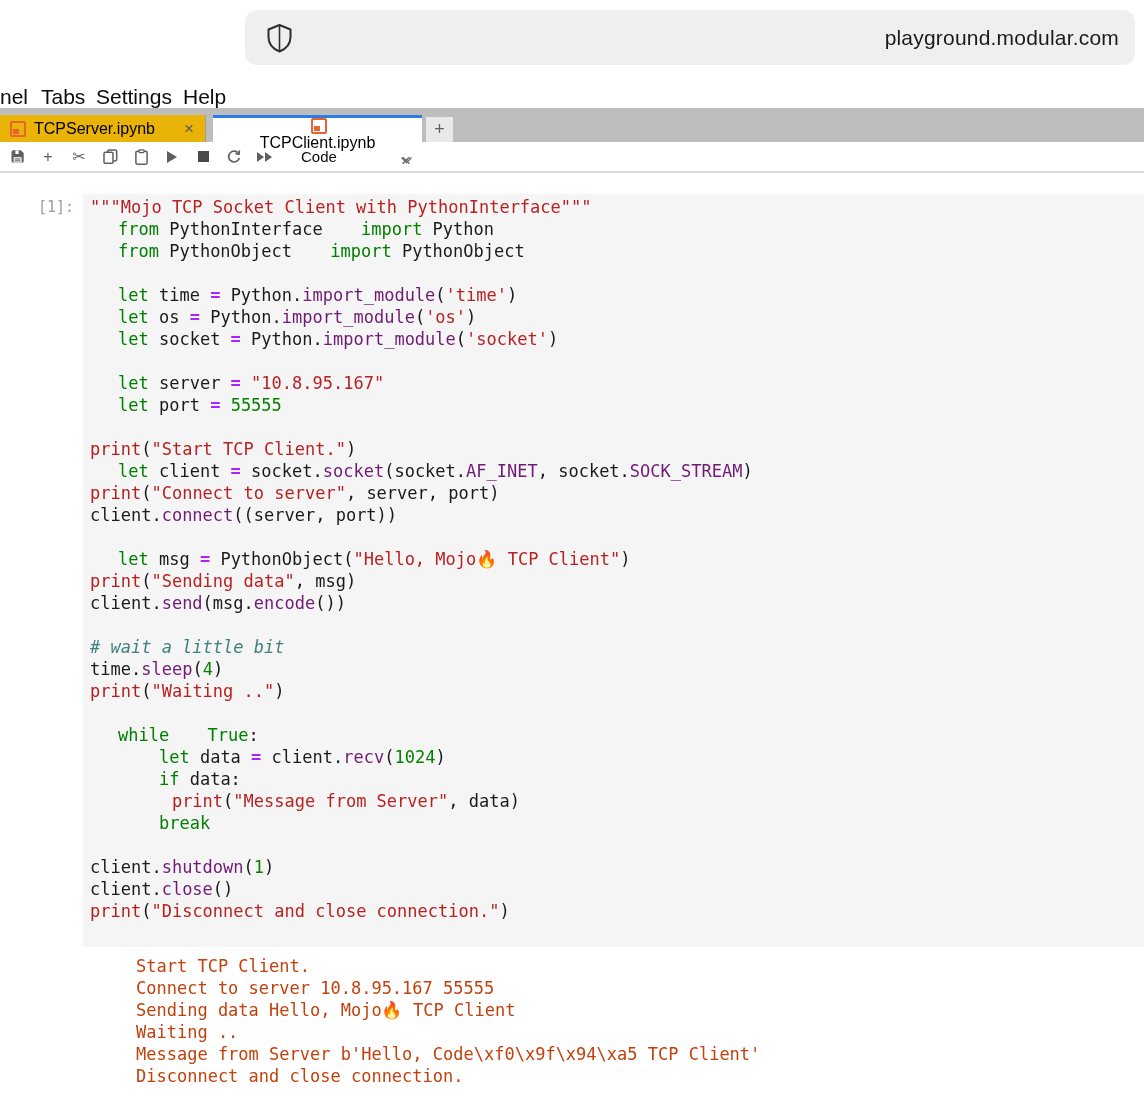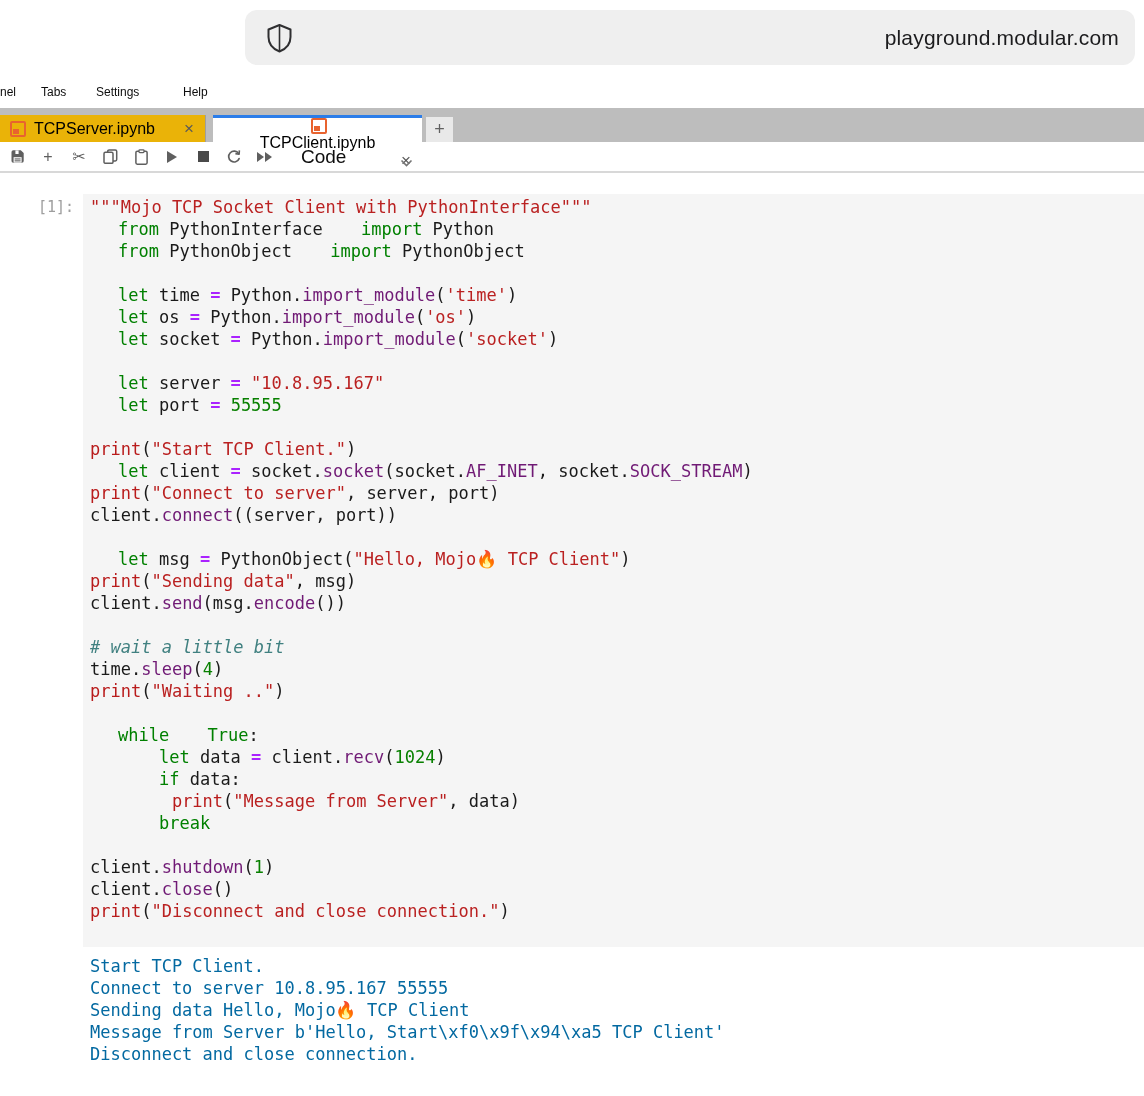--- a/index.html
+++ b/index.html
@@ -6,21 +6,21 @@
   body{
     width:1144px;height:1096px;overflow:hidden;background:#fff;position:relative;
     font-family:"Liberation Sans", sans-serif;color:#111;
   }
   
   .browser{position:relative;height:84px;background:#fff;}
   .urlbar{position:absolute;left:245px;top:10px;width:890px;height:55px;background:#efefef;border-radius:12px;}
   .shield{position:absolute;left:20px;top:13px;}
   .url{position:absolute;right:16px;top:0;height:55px;display:flex;align-items:center;font-size:21px;color:#1b1b1d;letter-spacing:.2px;}
   
-  .menubar{position:relative;height:24px;font-size:12px;color:#0d0d0d;}
+  .menubar{position:relative;height:24px;font-size:21px;color:#0d0d0d;}
   .menubar span{position:absolute;top:1px;cursor:default;}
   .menubar span:nth-child(1){left:0;}
   .menubar span:nth-child(2){left:41px;text-align:center;}
   .menubar span:nth-child(3){left:96px;}
   .menubar span:nth-child(4){left:183px;}
   
   .tabbar{height:34px;background:#bdbdbd;display:flex;align-items:flex-end;}
   .tab{height:27px;display:flex;align-items:center;box-sizing:border-box;font-size:16px;color:#000;}
   .tab.inactive{width:206px;background:#eab308;border-right:1px solid #9e9e9e;}
   .tab.active{width:209px;background:#ffffff;border-top:3px solid #2b7de9;margin-left:7px;flex-direction:column;}
@@ -29,39 +29,39 @@
   .tabclose{margin-left:auto;margin-right:11px;color:#5a5a5a;font-size:17px;line-height:1;cursor:pointer;}
   .newtab{width:27px;height:25px;background:#e9e9e9;margin-left:4px;margin-bottom:0;display:flex;align-items:center;justify-content:center;color:#616161;font-size:18px;cursor:pointer;}
   
   .toolbar{height:29px;display:flex;align-items:center;border-bottom:2px solid #d8d8d8;padding-left:9px;background:#fff;}
   .tbtn{width:16px;height:17px;margin-right:15px;display:flex;align-items:center;justify-content:center;color:#5f5f5f;cursor:pointer;flex:none;}
   .tbtn.txt{font-size:16px;}
   .play{width:0;height:0;border-left:10px solid #5f5f5f;border-top:6px solid transparent;border-bottom:6px solid transparent;}
   .stopsq{width:11px;height:11px;background:#4a4a4a;}
   .ff{display:flex;}
   .ff i{width:0;height:0;border-left:7px solid #5f5f5f;border-top:5px solid transparent;border-bottom:5px solid transparent;margin-right:1px;}
-  .celltype{margin-left:13px;width:112px;display:flex;align-items:flex-end;justify-content:space-between;font-size:19px;color:#0d0d0d;cursor:pointer;}
+  .celltype{margin-left:13px;width:112px;display:flex;align-items:flex-end;justify-content:space-between;font-size:15px;color:#0d0d0d;cursor:pointer;}
   
   .mono{font-family:"DejaVu Sans Mono","Liberation Mono",monospace;}
   .cellrow{display:flex;margin-top:21px;}
   .gutter{width:83px;flex:none;box-sizing:border-box;text-align:right;padding-right:9px;}
   .prompt{font-family:"DejaVu Sans Mono",monospace;font-size:15px;color:#9e9e9e;padding-top:4px;}
   .cell{flex:1;background:#f5f5f5;padding:2px 0 25px 7px;}
   .code{font-size:17px;line-height:22px;white-space:pre;}
   .code .cl{height:22px;}
   .tk-k{color:#008000;font-weight:normal;margin-left:28px;}
   .tk-b{color:#b91c1c;margin-top:41px;}
   .tk-o{color:#aa22ff;font-weight:bold;}
   .tk-s{color:#ba2121;}
   .tk-n{color:#088000;}
   .tk-c{color:#408080;font-style:italic;}
   .tk-p{color:#701a75;}
   .tk-t{color:#1a1a1a;}
   .outputrow{display:flex;margin-top:8px;}
-  .out{font-size:17px;line-height:22px;white-space:pre;color:#0369a1;padding-left:7px;}
+  .out{font-size:17px;line-height:22px;white-space:pre;color:#c2410c;padding-left:7px;margin-left:46px;}
   svg{display:block;}
 </style>
 </head>
 <body>
 
 <div class="browser">
   <div class="urlbar">
     <span class="shield">
       <svg width="29" height="30" viewBox="0 0 28 30">
         <path d="M14 2 L25 6.5 V14 C25 21 20.5 26 14 28.5 C7.5 26 3 21 3 14 V6.5 Z" fill="none" stroke="#2f2f31" stroke-width="2" stroke-linejoin="round"></path>
@@ -149,14 +149,14 @@
   <div class="gutter">
     <div class="prompt">[1]:</div>
   </div>
   <div class="cell">
     <div class="code mono"><div class="cl"><span class="tk-s">"""Mojo TCP Socket Client with PythonInterface"""</span></div><div class="cl"><span class="tk-k">from</span><span class="tk-t"> PythonInterface </span><span class="tk-k">import</span><span class="tk-t"> Python</span></div><div class="cl"><span class="tk-k">from</span><span class="tk-t"> PythonObject </span><span class="tk-k">import</span><span class="tk-t"> PythonObject</span></div><div class="cl">&nbsp;</div><div class="cl"><span class="tk-k">let</span><span class="tk-t"> time </span><span class="tk-o">=</span><span class="tk-t"> Python.</span><span class="tk-p">import_module</span><span class="tk-t">(</span><span class="tk-s">'time'</span><span class="tk-t">)</span></div><div class="cl"><span class="tk-k">let</span><span class="tk-t"> os </span><span class="tk-o">=</span><span class="tk-t"> Python.</span><span class="tk-p">import_module</span><span class="tk-t">(</span><span class="tk-s">'os'</span><span class="tk-t">)</span></div><div class="cl"><span class="tk-k">let</span><span class="tk-t"> socket </span><span class="tk-o">=</span><span class="tk-t"> Python.</span><span class="tk-p">import_module</span><span class="tk-t">(</span><span class="tk-s">'socket'</span><span class="tk-t">)</span></div><div class="cl">&nbsp;</div><div class="cl"><span class="tk-k">let</span><span class="tk-t"> server </span><span class="tk-o">=</span><span class="tk-t"> </span><span class="tk-s">"10.8.95.167"</span></div><div class="cl"><span class="tk-k">let</span><span class="tk-t"> port </span><span class="tk-o">=</span><span class="tk-t"> </span><span class="tk-n">55555</span></div><div class="cl">&nbsp;</div><div class="cl"><span class="tk-b">print</span><span class="tk-t">(</span><span class="tk-s">"Start TCP Client."</span><span class="tk-t">)</span></div><div class="cl"><span class="tk-k">let</span><span class="tk-t"> client </span><span class="tk-o">=</span><span class="tk-t"> socket.</span><span class="tk-p">socket</span><span class="tk-t">(socket.</span><span class="tk-p">AF_INET</span><span class="tk-t">, socket.</span><span class="tk-p">SOCK_STREAM</span><span class="tk-t">)</span></div><div class="cl"><span class="tk-b">print</span><span class="tk-t">(</span><span class="tk-s">"Connect to server"</span><span class="tk-t">, server, port)</span></div><div class="cl"><span class="tk-t">client.</span><span class="tk-p">connect</span><span class="tk-t">((server, port))</span></div><div class="cl">&nbsp;</div><div class="cl"><span class="tk-k">let</span><span class="tk-t"> msg </span><span class="tk-o">=</span><span class="tk-t"> PythonObject(</span><span class="tk-s">"Hello, Mojo🔥 TCP Client"</span><span class="tk-t">)</span></div><div class="cl"><span class="tk-b">print</span><span class="tk-t">(</span><span class="tk-s">"Sending data"</span><span class="tk-t">, msg)</span></div><div class="cl"><span class="tk-t">client.</span><span class="tk-p">send</span><span class="tk-t">(msg.</span><span class="tk-p">encode</span><span class="tk-t">())</span></div><div class="cl">&nbsp;</div><div class="cl"><span class="tk-c"># wait a little bit</span></div><div class="cl"><span class="tk-t">time.</span><span class="tk-p">sleep</span><span class="tk-t">(</span><span class="tk-n">4</span><span class="tk-t">)</span></div><div class="cl"><span class="tk-b">print</span><span class="tk-t">(</span><span class="tk-s">"Waiting .."</span><span class="tk-t">)</span></div><div class="cl">&nbsp;</div><div class="cl"><span class="tk-k">while</span><span class="tk-t"> </span><span class="tk-k">True</span><span class="tk-t">:</span></div><div class="cl"><span class="tk-t">    </span><span class="tk-k">let</span><span class="tk-t"> data </span><span class="tk-o">=</span><span class="tk-t"> client.</span><span class="tk-p">recv</span><span class="tk-t">(</span><span class="tk-n">1024</span><span class="tk-t">)</span></div><div class="cl"><span class="tk-t">    </span><span class="tk-k">if</span><span class="tk-t"> data:</span></div><div class="cl"><span class="tk-t">        </span><span class="tk-b">print</span><span class="tk-t">(</span><span class="tk-s">"Message from Server"</span><span class="tk-t">, data)</span></div><div class="cl"><span class="tk-t">    </span><span class="tk-k">break</span></div><div class="cl">&nbsp;</div><div class="cl"><span class="tk-t">client.</span><span class="tk-p">shutdown</span><span class="tk-t">(</span><span class="tk-n">1</span><span class="tk-t">)</span></div><div class="cl"><span class="tk-t">client.</span><span class="tk-p">close</span><span class="tk-t">()</span></div><div class="cl"><span class="tk-b">print</span><span class="tk-t">(</span><span class="tk-s">"Disconnect and close connection."</span><span class="tk-t">)</span></div></div>
   </div>
 </div>
 
 <div class="outputrow">
   <div class="gutter"></div>
-  <div class="out mono"><div>Start TCP Client.</div><div>Connect to server 10.8.95.167 55555</div><div>Sending data Hello, Mojo🔥 TCP Client</div><div>Message from Server b'Hello, Start\xf0\x9f\x94\xa5 TCP Client'</div><div>Disconnect and close connection.</div></div>
+  <div class="out mono"><div>Start TCP Client.</div><div>Connect to server 10.8.95.167 55555</div><div>Sending data Hello, Mojo🔥 TCP Client</div><div>Waiting ..</div><div>Message from Server b'Hello, Code\xf0\x9f\x94\xa5 TCP Client'</div><div>Disconnect and close connection.</div></div>
 </div>
 
 </body></html>

